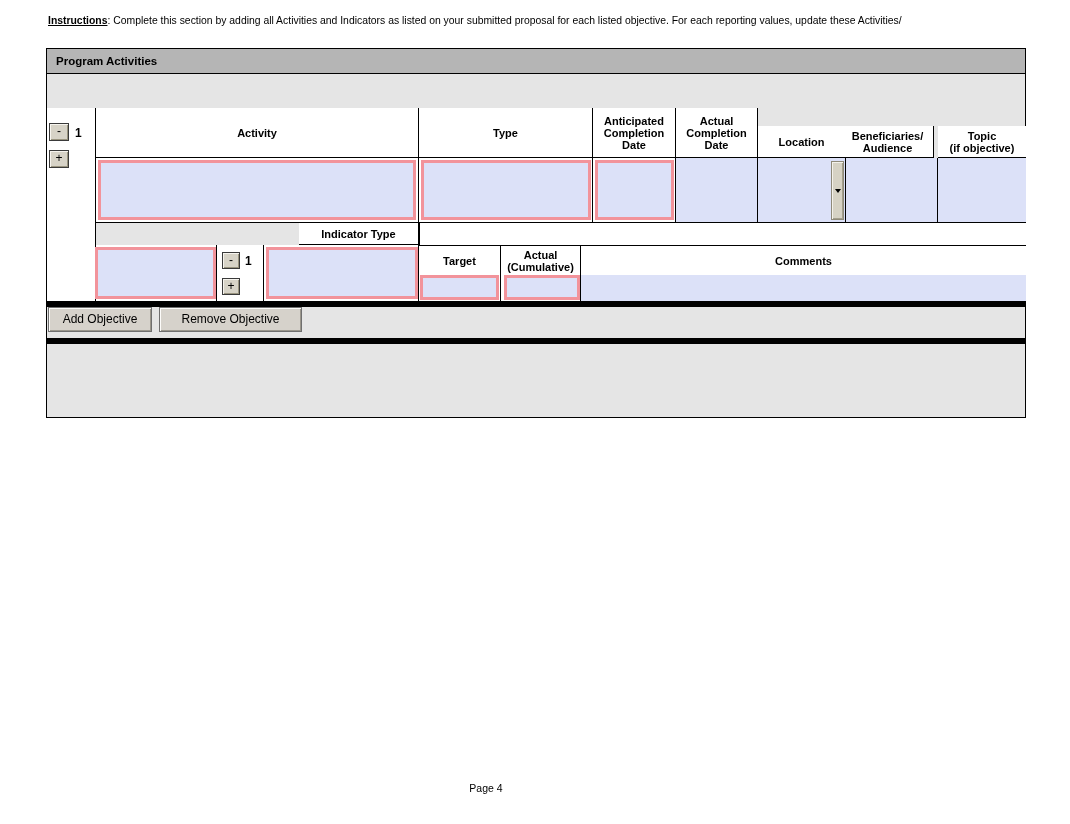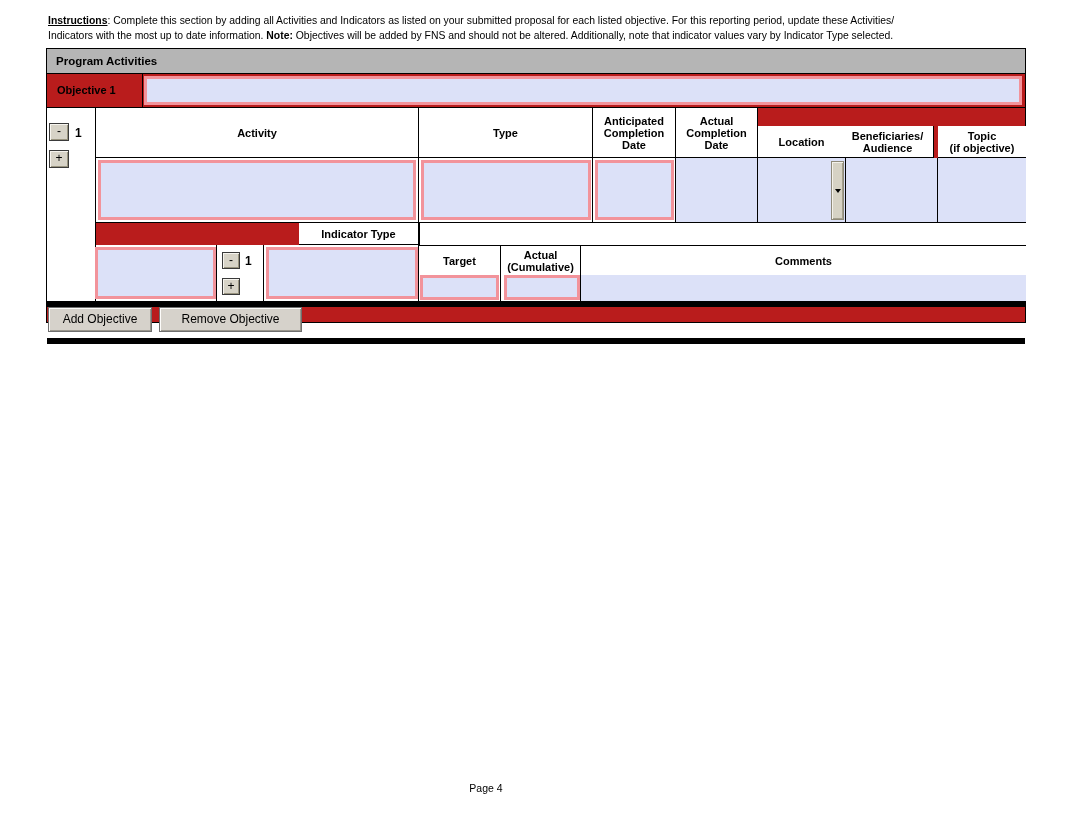--- a/index.html
+++ b/index.html
@@ -5,21 +5,21 @@
   * { margin:0; padding:0; box-sizing:border-box; }
   html,body { width:1070px; height:824px; background:#ffffff; font-family:"Liberation Sans", sans-serif; color:#000; overflow:hidden; }
   .abs { position:absolute; }
 
   
   #instructions { left:48px; top:14px; width:980px; font-size:10.4px; line-height:14.6px; white-space:nowrap; }
   .bold { font-weight:bold;margin-top:24px; }
   .ul { text-decoration:underline; }
 
   
-  #form-box { left:46px; top:48px; width:980px; height:275px; border:1px solid #000; background:#b91c1c; }
+  #form-box { left:46px; top:48px; width:980px; height:370px; border:1px solid #000; background:#e5e5e5; }
   #form-box .cell { position:absolute; border-right:1px solid #000; border-bottom:1px solid #000; background:#fff; }
   #form-box .hdr { font-weight:bold; font-size:11px; line-height:12px; text-align:center; display:flex; align-items:center; justify-content:center; white-space:pre-line; }
 
   #section-bar { left:0; top:0; width:978px; height:25px; background:#b5b5b5; border-bottom:1px solid #000; font-weight:bold; font-size:11.5px; line-height:24px; padding-left:9px; }
 
   #objective-row { left:0; top:25px; width:978px; height:34px; border-bottom:1px solid #000; }
   #objective-label { position:absolute; left:0; top:0; width:96px; height:33px; border-right:1px solid #000; font-weight:bold; font-size:11px; line-height:33px; padding-left:10px; }
 
   .field { position:absolute; background:#dce1f8; border:3px solid #f2939b; }
 
@@ -33,34 +33,29 @@
   .black-bar { position:absolute; left:0; width:978px; height:6px; background:#000; }
 
   .push-btn { position:absolute; height:25px; background:#d6d2cb; border:1px solid #6f6f6f; box-shadow:inset 1px 1px 0 #fdfcfa, inset -1px -1px 0 #9a968c; font-size:12px; font-family:"Liberation Sans",sans-serif; text-align:center; line-height:23px; cursor:default; }
 
   #page-footer { left:0; top:782px; width:972px; text-align:center; font-size:10.5px; }
 </style>
 </head>
 <body>
 
 <div id="instructions" class="abs">
-  <div><span class="bold ul">Instructions</span><span>: Complete this section by adding all Activities and Indicators as listed on your submitted proposal for each listed objective. For this reporting period, update these Activities/</span></div>
-  <div><span>Indicators with the most up to date information. </span><span class="bold">Note:</span><span> Objectives will be added by FNS and should not be altered. Additionally, note that indicator values vary by Indicator Type selected.</span></div>
+  <div><span class="bold ul">Instructions</span><span>: Complete this section by adding all Activities and Indicators as listed on your submitted proposal for each listed objective. For each reporting values, update these Activities/</span></div>
 </div>
 
 <div id="form-box" class="abs">
 
   <div id="section-bar" class="abs">
     <span>Program Activities</span>
   </div>
 
-  <div id="objective-row" class="abs">
-    <div id="objective-label">Objective 1</div>
-    <div class="field" style="left:97px; top:2px; width:878px; height:29px;"></div>
-  </div>
 
   <div class="cell" style="left:0; top:59px; width:49px; height:193px; border-bottom:none;">
     <div class="spin-btn" style="left:2px; top:15px;">-</div>
     <span class="row-num" style="left:28px; top:18px;">1</span>
     <div class="spin-btn" style="left:2px; top:42px;">+</div>
   </div>
 
   <div class="cell hdr" style="left:372px; top:59px; width:174px; height:50px;">Type</div>
   <div class="cell hdr" style="left:49px; top:59px; width:323px; height:50px;">Activity</div>
   <div class="cell hdr" style="left:546px; top:59px; width:83px; height:50px;">Anticipated

